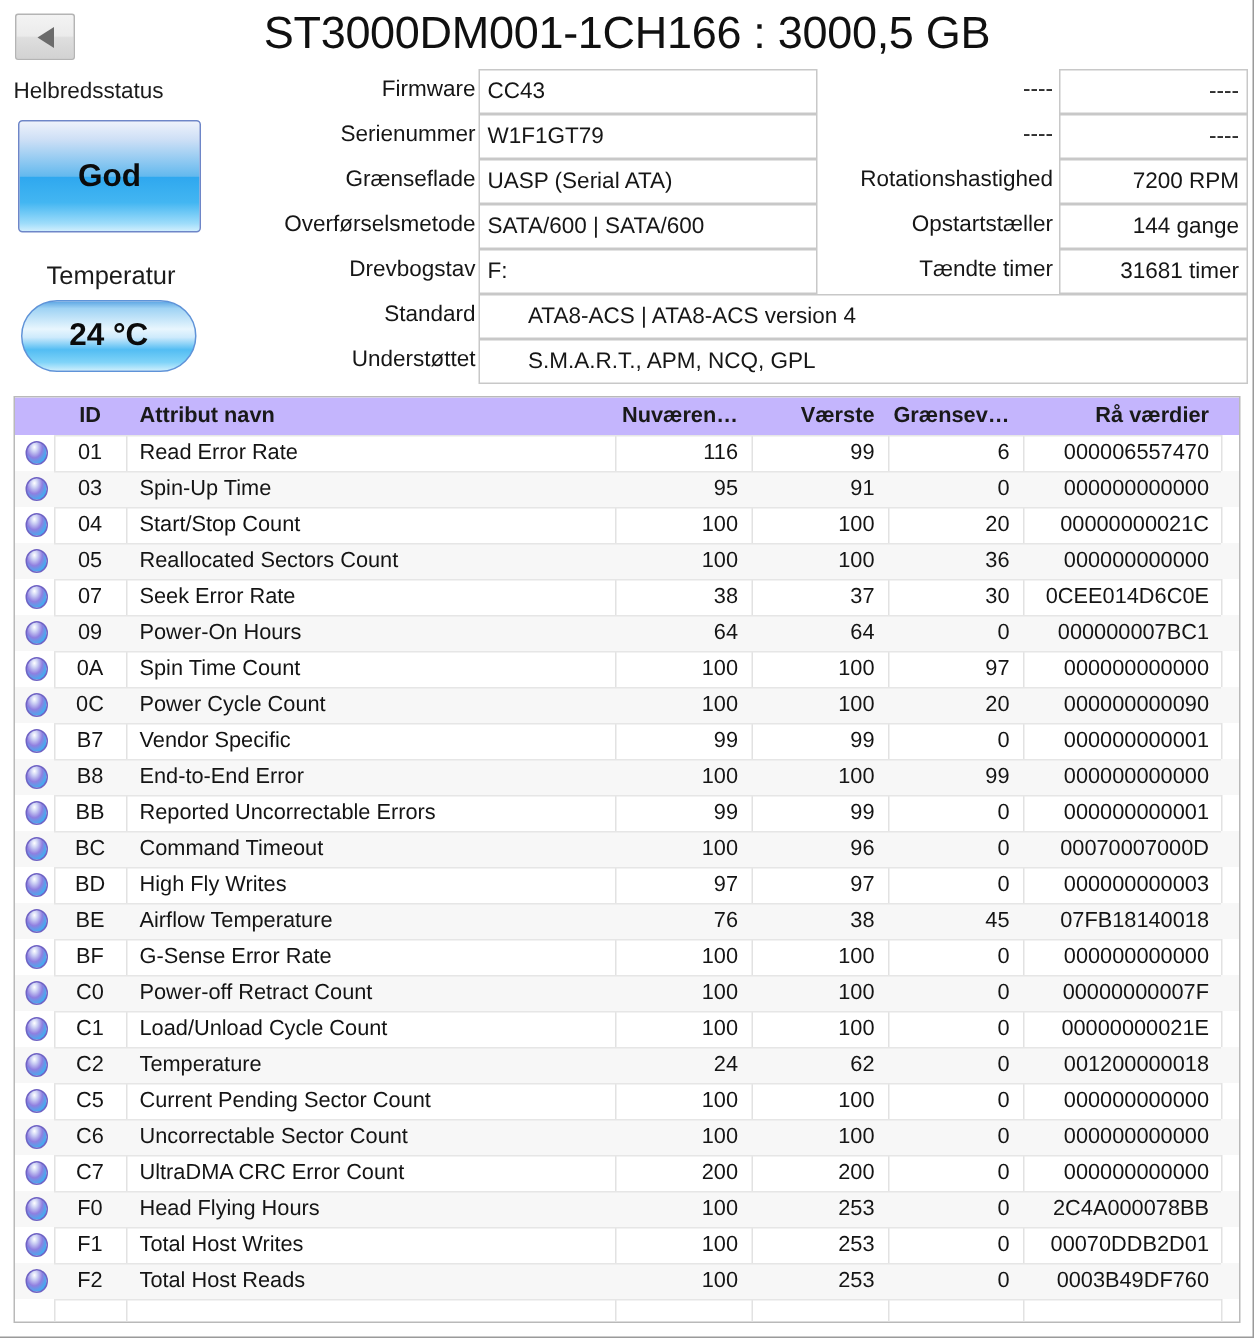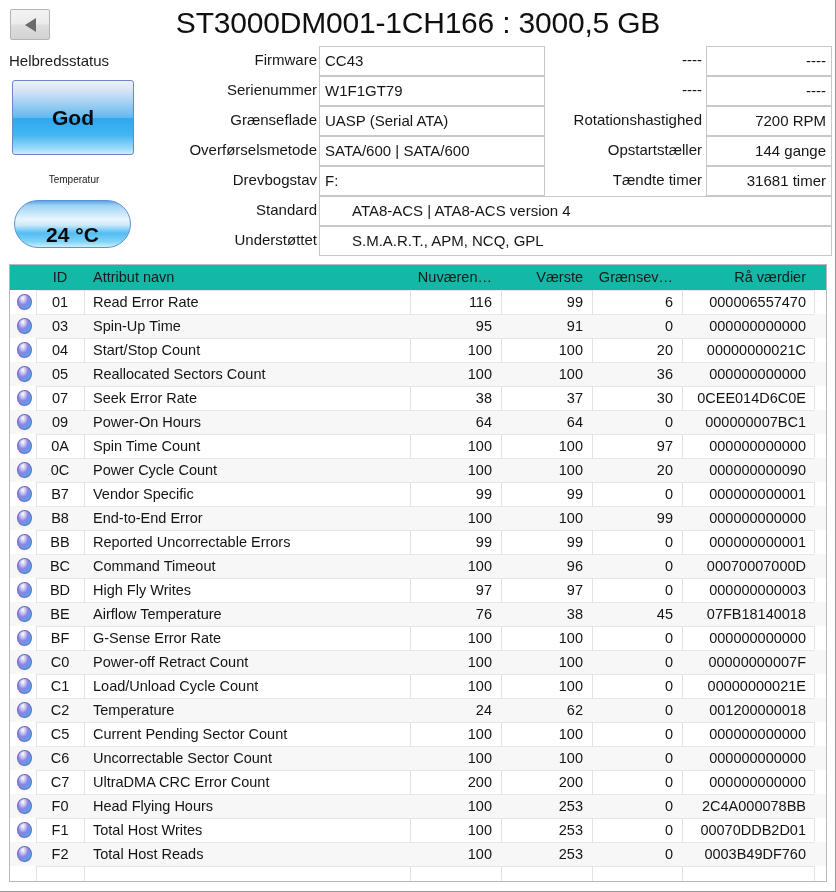--- a/index.html
+++ b/index.html
@@ -68,37 +68,37 @@
         #9ddcfa 93%,
         #cfeefd 100%);
     display: flex; align-items: center; justify-content: center;
     cursor: default;
   }
   #health-badge .txt {
     font-size: 21px; font-weight: bold; color: #0b0b0b;
   }
   #temp-label {
     position: absolute; left: 9px; top: 174px; width: 130px;
-    text-align: center; font-size: 10px; color: #1b1b1b;
+    text-align: center; font-size: 17px; color: #1b1b1b;
   }
   #temp-badge {
     position: absolute; left: 14px; top: 200px;
     width: 117px; height: 48px;
     border: 1px solid #5f93d8;
     border-radius: 24px;
     background:
       linear-gradient(to bottom,
         #5ea7e4 0%,
         #9fd3f4 10%,
         #e8f6fe 40%,
         #cdeafc 52%,
         #53bdf3 70%,
         #7fd3f8 88%,
         #cbeefd 100%);
-    display: flex; align-items: flex-end; justify-content: center;
+    display: flex; align-items: center; justify-content: center;
     cursor: default;
   }
   #temp-badge .txt {
     font-size: 21px; font-weight: bold; color: #0b0b0b;
   }
 
   
   .info-row { position: absolute; height: 30px; }
   .info-label {
     position: absolute; top: 0; height: 30px;
@@ -133,21 +133,21 @@
     width: 818px; height: 618px;
     border: 1px solid #b9b9b9;
     background: #ffffff;
     overflow: hidden;
   }
   .trow {
     position: relative;
     height: 24px;
     width: 816px;
   }
-  .trow.header { height: 25px; background: #14b8a6; }
+  .trow.header { height: 25px; background: #c4b5fd; font-weight: bold; }
   .trow.alt { background: #f7f7f7; }
   .cell {
     position: absolute; top: 0; height: 100%;
     line-height: 24px;
     font-size: 14.5px; color: #141414;
     white-space: nowrap;
     overflow: hidden;
   }
   .trow.header .cell { line-height: 25px; color: #191919; }
 

